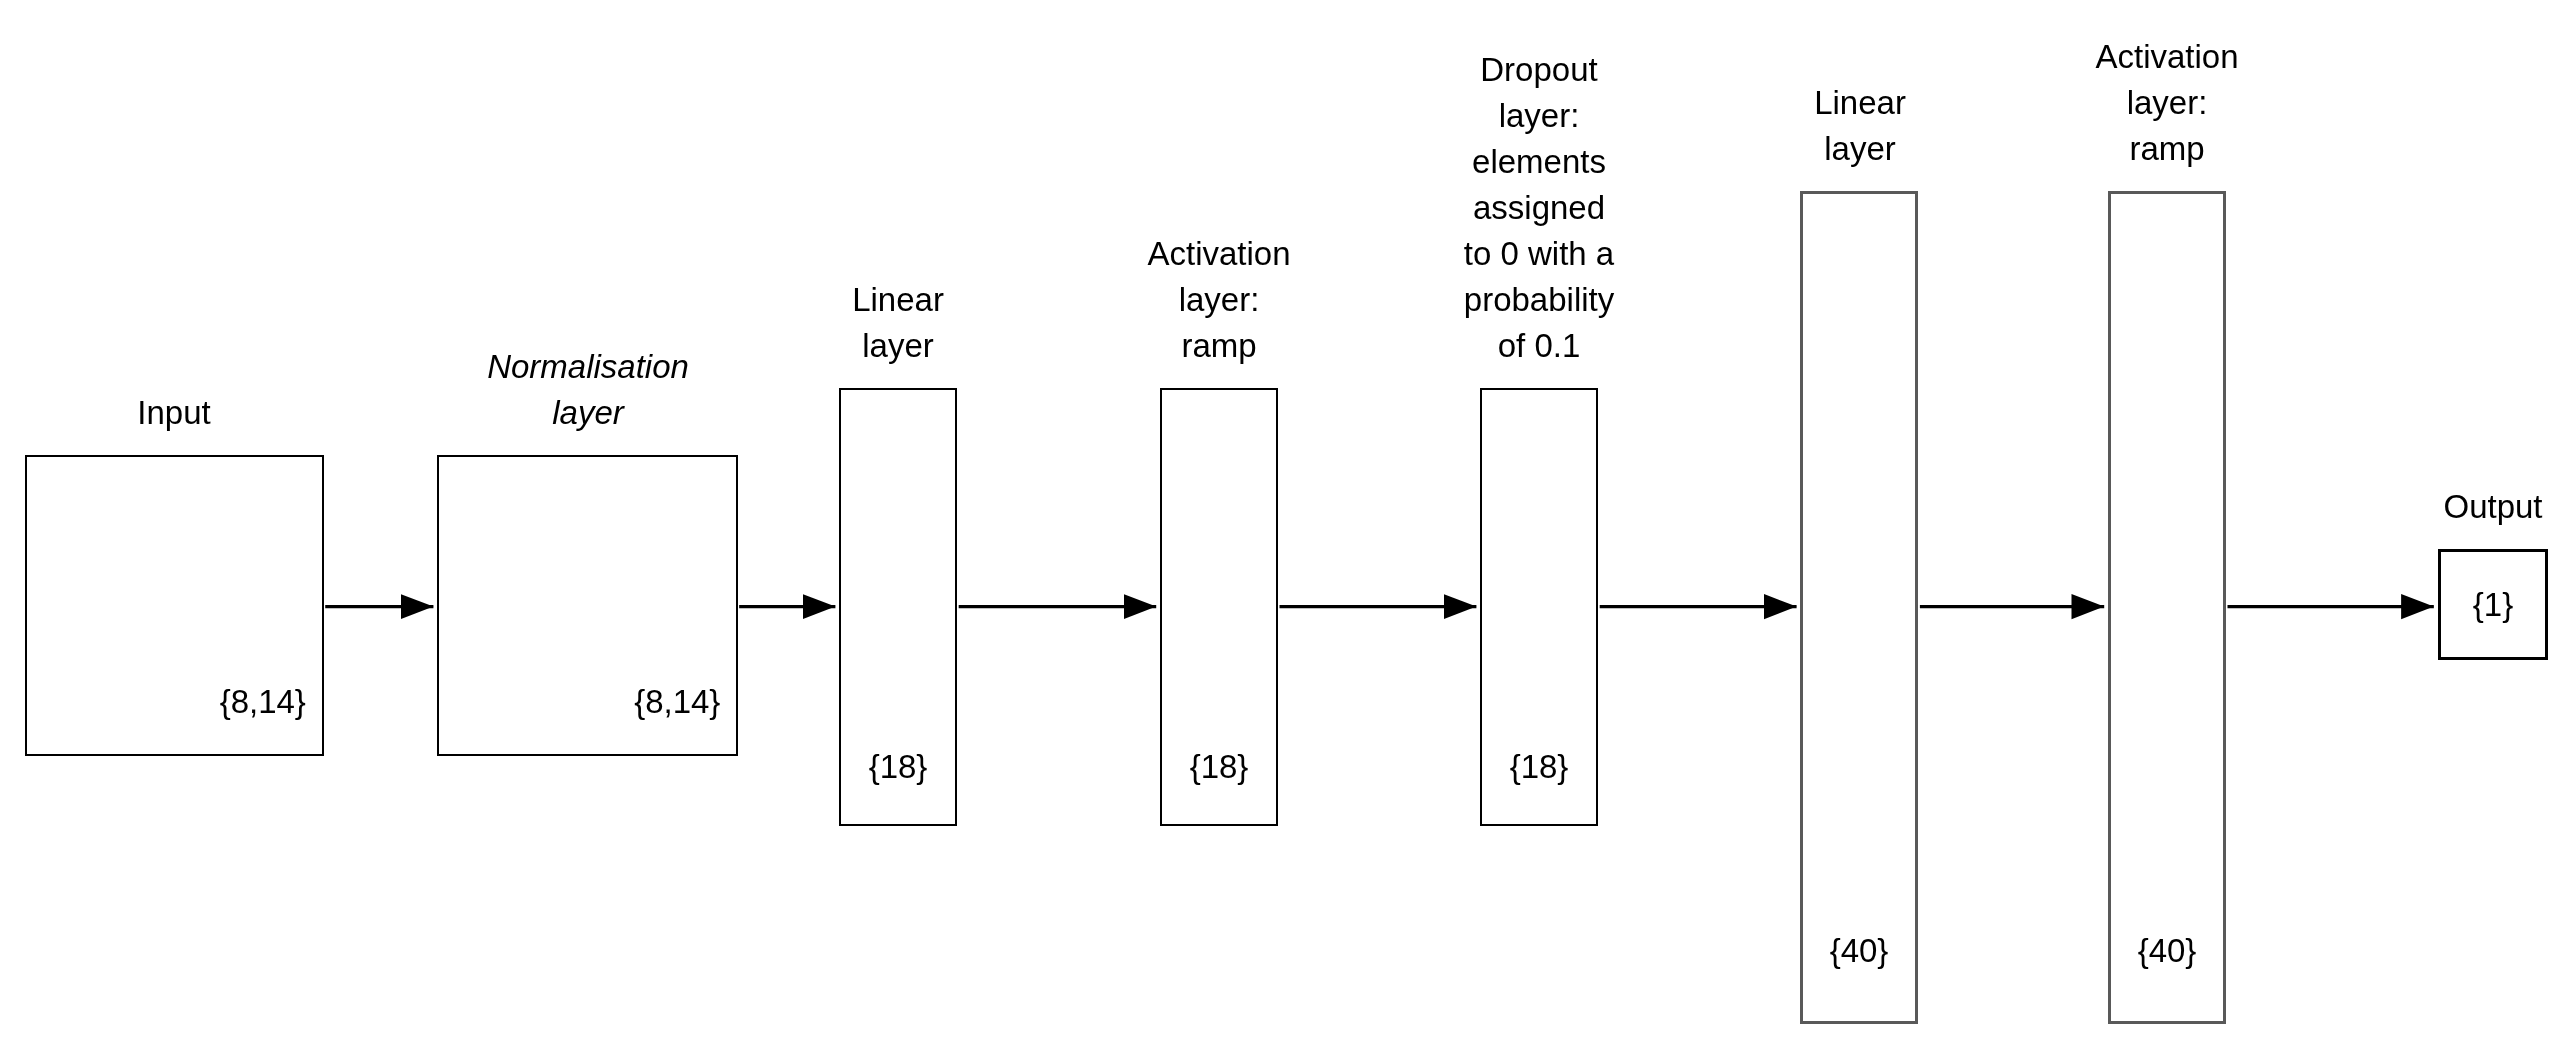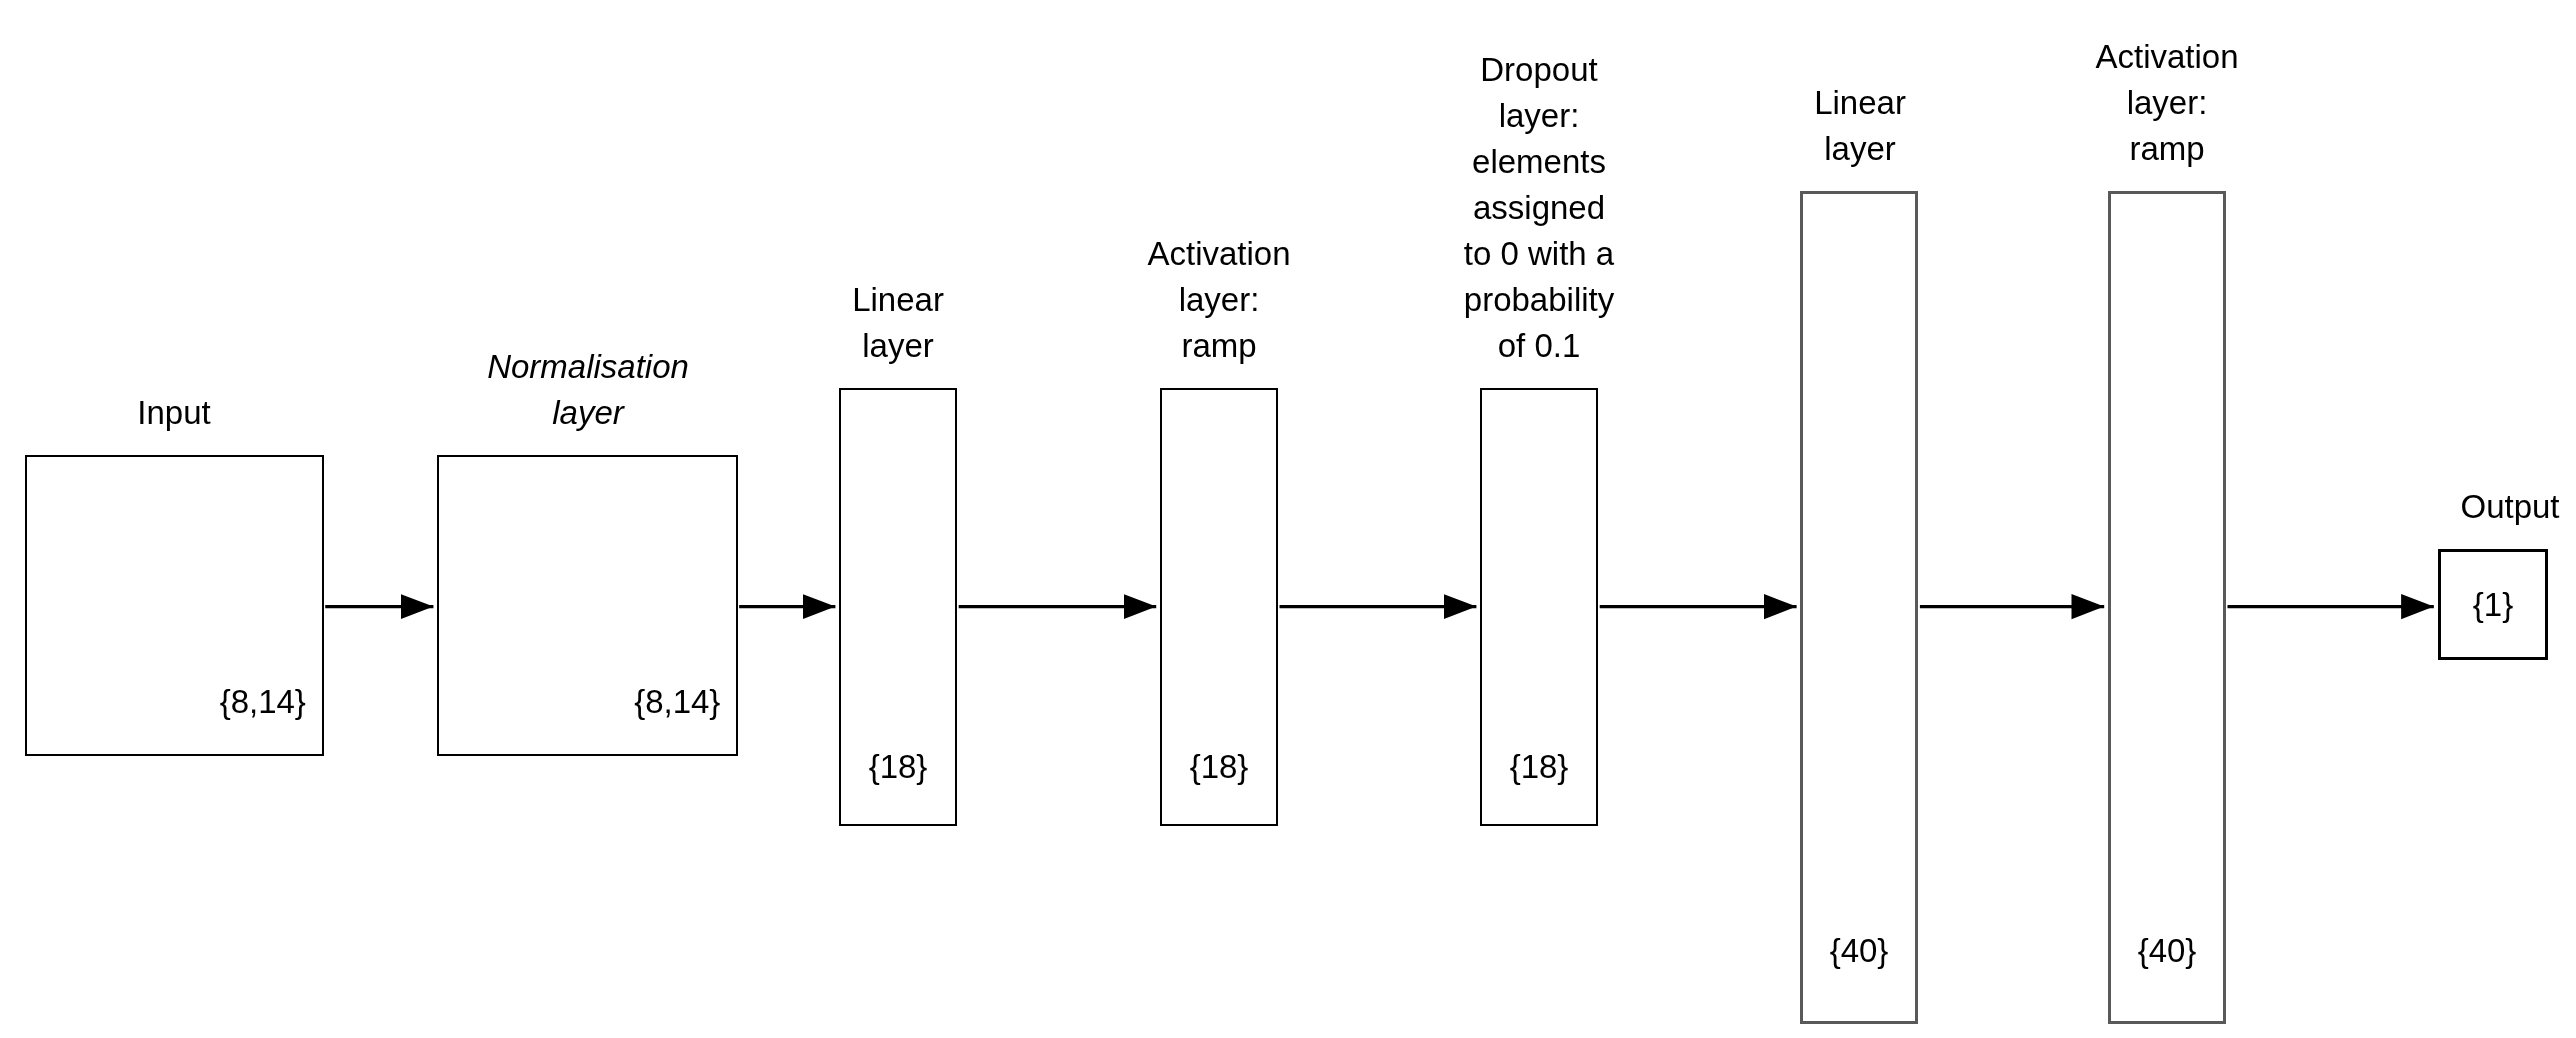--- a/index.html
+++ b/index.html
@@ -96,17 +96,17 @@
       <div class="node-box" style="left: 1800px; top: 191px; width: 118px; height: 833px; border-color: rgb(89, 89, 89); border-width: 3.1px;"></div>
       <div class="node-label" style="left: 1860px; top: 80px;">Linear
 layer</div>
       <div class="node-dim" style="left: 1800px; top: 191px; width: 118px; height: 833px; align-items: flex-end; justify-content: center; padding-bottom: 50px;">{40}</div>
       <div class="node-box" style="left: 2108px; top: 191px; width: 118px; height: 833px; border-color: rgb(89, 89, 89); border-width: 3.1px;"></div>
       <div class="node-label" style="left: 2167px; top: 34px;">Activation
 layer:
 ramp</div>
       <div class="node-dim" style="left: 2108px; top: 191px; width: 118px; height: 833px; align-items: flex-end; justify-content: center; padding-bottom: 50px;">{40}</div>
       <div class="node-box" style="left: 2438px; top: 549px; width: 110px; height: 111px; border-color: rgb(0, 0, 0); border-width: 3.1px;"></div>
-      <div class="node-label" style="left: 2493px; top: 484px; margin-left: 17px;">Output</div>
+      <div class="node-label" style="left: 2493px; top: 484px;">Output</div>
       <div class="node-dim" style="left: 2438px; top: 549px; width: 110px; height: 111px; align-items: center; justify-content: center;">{1}</div>
     </div>
 </div>
 
 
 </body></html>

